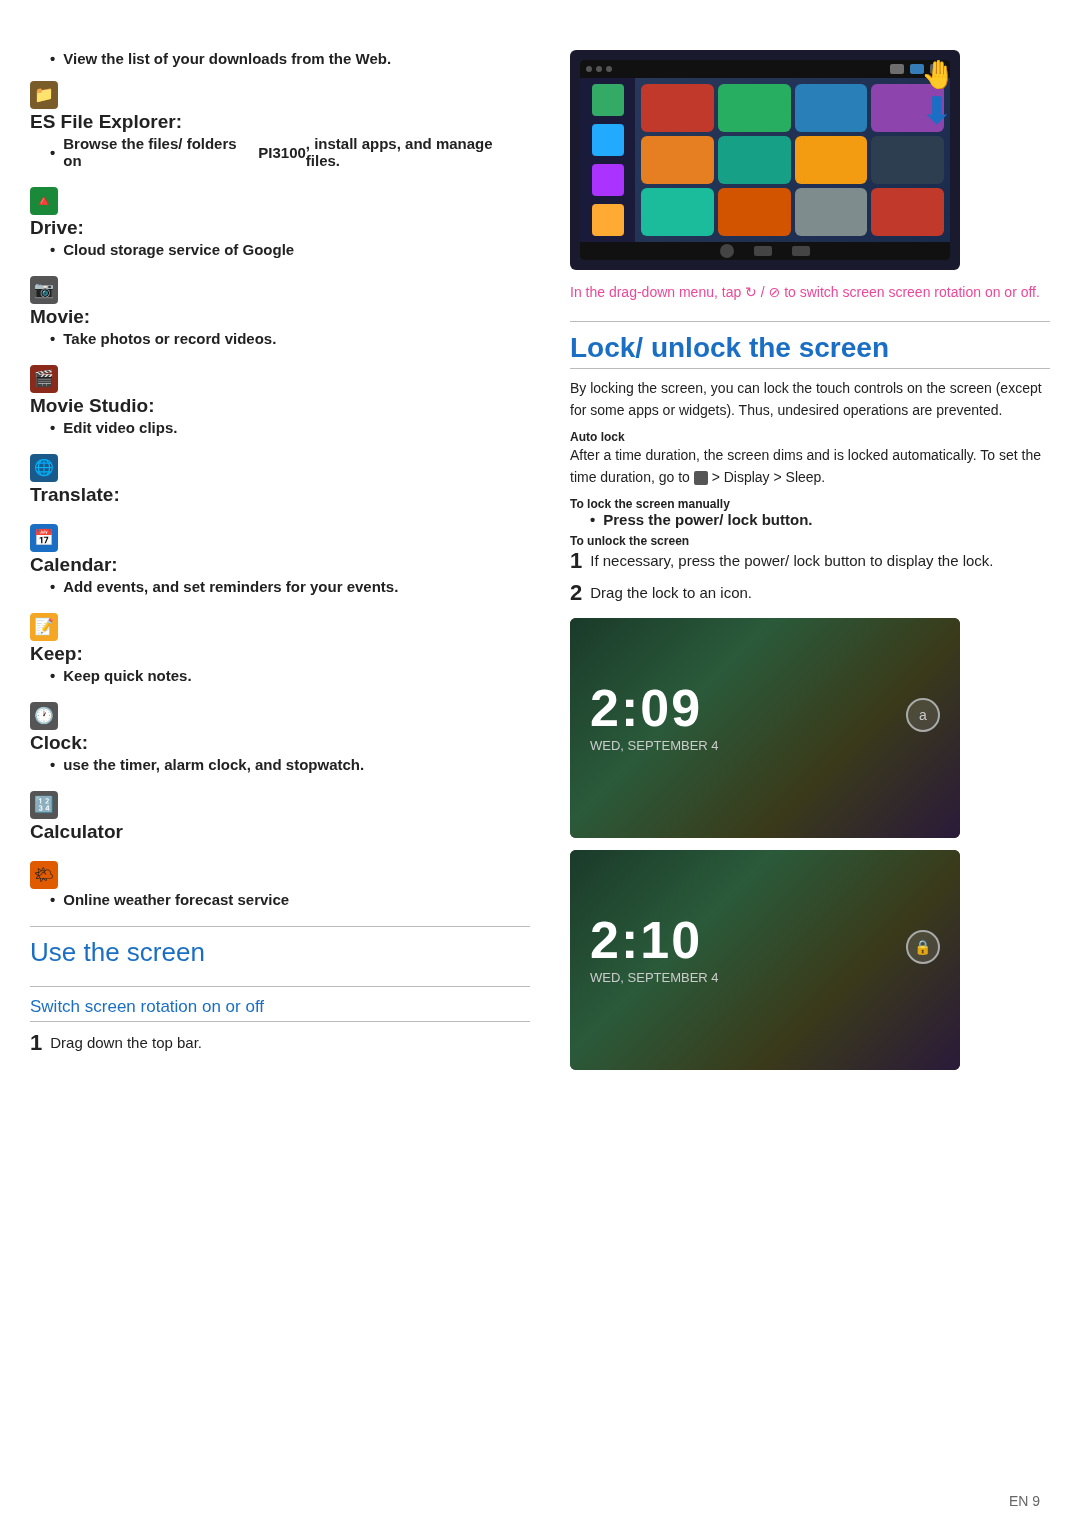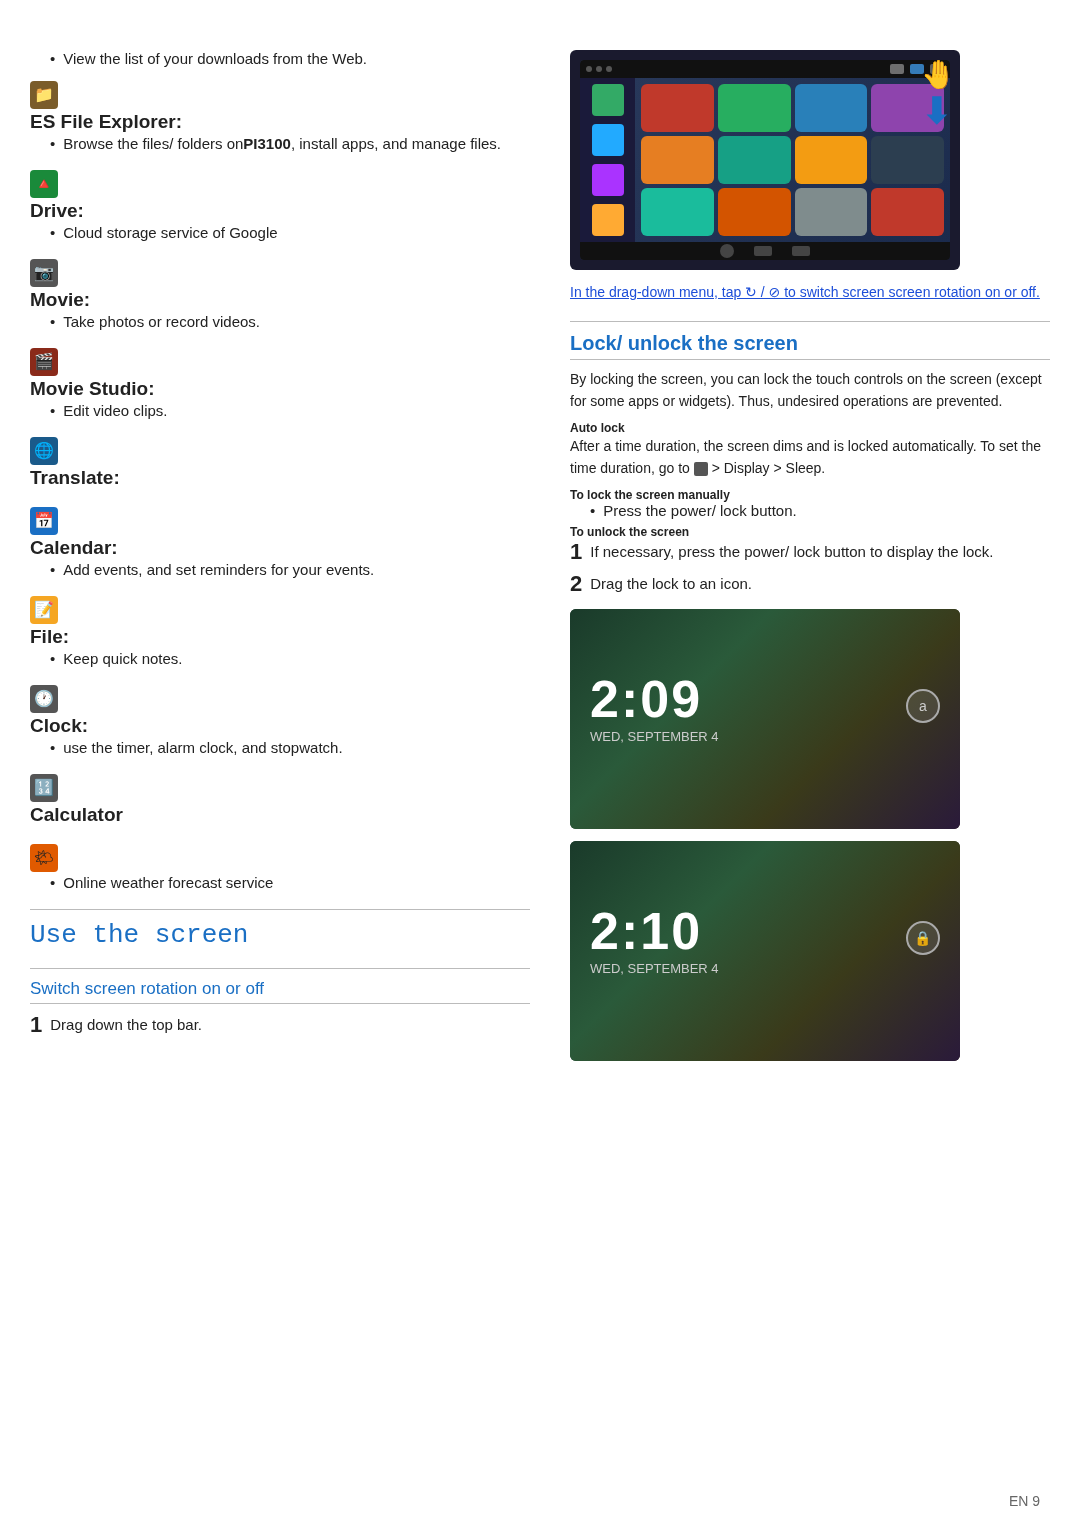--- a/index.html
+++ b/index.html
@@ -25,23 +25,24 @@
       flex-shrink: 0;
       padding-right: 10px;
     }
     .right-col {
       width: 490px;
       flex-shrink: 0;
       padding-left: 10px;
     }
     .bullet-item {
       display: flex;
-      align-items: flex-start;
+      align-items: center;
       margin-left: 20px;
       margin-bottom: 4px;
+      font-weight: bold;
     }
     .bullet-item::before {
       content: '•';
       margin-right: 8px;
       flex-shrink: 0;
     }
     .app-block {
       margin-bottom: 14px;
     }
     .app-name {
@@ -53,21 +54,20 @@
     .section-divider {
       border: none;
       border-top: 1.5px solid #bbb;
       margin: 18px 0 10px 0;
     }
     .section-title-blue {
       color: #1a6fc4;
       font-size: 26px;
       font-weight: normal;
       margin-bottom: 6px;
-      font-family: Liberation Mono, monospace;
     }
     .subsection-title-blue {
       color: #1a6fc4;
       font-size: 17px;
       font-weight: normal;
       margin-bottom: 8px;
       border-bottom: 1.5px solid #bbb;
       padding-bottom: 4px;
     }
     .step-number {
@@ -159,28 +159,27 @@
       justify-content: center;
       gap: 20px;
     }
     .tablet-bottom-btn {
       width: 18px; height: 10px;
       border-radius: 2px;
       background: #444;
     }
     .caption-text {
       font-size: 14px;
-      color: #1d4ed8;
+      color: #ec4899;
       margin-bottom: 16px;
       line-height: 1.5;
-      text-decoration: underline;
     }
     .lock-section-title {
       color: #1a6fc4;
-      font-size: 20px;
+      font-size: 28px;
       font-weight: bold;
       margin-bottom: 8px;
       border-bottom: 1.5px solid #bbb;
       padding-bottom: 4px;
     }
     .lock-body-text {
       font-size: 14px;
       line-height: 1.6;
       margin-bottom: 8px;
     }
@@ -248,21 +247,21 @@
       <span>View the list of your downloads from the Web.</span>
     </div>
 
     <div id="apps-list">
         <div class="app-block"><div style="display: inline-block; width: 28px; height: 28px; border-radius: 4px; background: rgb(122, 92, 42); text-align: center; line-height: 28px; font-size: 16px; margin-bottom: 2px; margin-top: 4px;">📁</div><br><span class="app-name">ES File Explorer:</span><div class="bullet-item">Browse the files/ folders on <strong>PI3100</strong>, install apps, and manage files.</div></div>
         <div class="app-block"><div style="display: inline-block; width: 28px; height: 28px; border-radius: 4px; background: rgb(26, 138, 58); text-align: center; line-height: 28px; font-size: 16px; margin-bottom: 2px; margin-top: 4px;">🔺</div><br><span class="app-name">Drive:</span><div class="bullet-item">Cloud storage service of Google</div></div>
         <div class="app-block"><div style="display: inline-block; width: 28px; height: 28px; border-radius: 4px; background: rgb(85, 85, 85); text-align: center; line-height: 28px; font-size: 16px; margin-bottom: 2px; margin-top: 4px;">📷</div><br><span class="app-name">Movie:</span><div class="bullet-item">Take photos or record videos.</div></div>
         <div class="app-block"><div style="display: inline-block; width: 28px; height: 28px; border-radius: 4px; background: rgb(138, 42, 26); text-align: center; line-height: 28px; font-size: 16px; margin-bottom: 2px; margin-top: 4px;">🎬</div><br><span class="app-name">Movie Studio:</span><div class="bullet-item">Edit video clips.</div></div>
         <div class="app-block"><div style="display: inline-block; width: 28px; height: 28px; border-radius: 4px; background: rgb(26, 90, 138); text-align: center; line-height: 28px; font-size: 16px; margin-bottom: 2px; margin-top: 4px;">🌐</div><br><span class="app-name">Translate:</span></div>
         <div class="app-block"><div style="display: inline-block; width: 28px; height: 28px; border-radius: 4px; background: rgb(26, 111, 196); text-align: center; line-height: 28px; font-size: 16px; margin-bottom: 2px; margin-top: 4px;">📅</div><br><span class="app-name">Calendar:</span><div class="bullet-item">Add events, and set reminders for your events.</div></div>
-        <div class="app-block"><div style="display: inline-block; width: 28px; height: 28px; border-radius: 4px; background: rgb(245, 166, 35); text-align: center; line-height: 28px; font-size: 16px; margin-bottom: 2px; margin-top: 4px;">📝</div><br><span class="app-name">File:</span><div class="bullet-item">Keep quick notes.</div></div>
+        <div class="app-block"><div style="display: inline-block; width: 28px; height: 28px; border-radius: 4px; background: rgb(245, 166, 35); text-align: center; line-height: 28px; font-size: 16px; margin-bottom: 2px; margin-top: 4px;">📝</div><br><span class="app-name">Keep:</span><div class="bullet-item">Keep quick notes.</div></div>
         <div class="app-block"><div style="display: inline-block; width: 28px; height: 28px; border-radius: 4px; background: rgb(85, 85, 85); text-align: center; line-height: 28px; font-size: 16px; margin-bottom: 2px; margin-top: 4px;">🕐</div><br><span class="app-name">Clock:</span><div class="bullet-item">use the timer, alarm clock, and stopwatch.</div></div>
         <div class="app-block"><div style="display: inline-block; width: 28px; height: 28px; border-radius: 4px; background: rgb(85, 85, 85); text-align: center; line-height: 28px; font-size: 16px; margin-bottom: 2px; margin-top: 4px;">🔢</div><br><span class="app-name">Calculator</span></div>
         <div class="app-block"><div style="display: inline-block; width: 28px; height: 28px; border-radius: 4px; background: rgb(224, 90, 0); text-align: center; line-height: 28px; font-size: 16px; margin-bottom: 2px; margin-top: 4px;">🌤</div><br><div class="bullet-item">Online weather forecast service</div></div>
       </div>
 
     <hr class="section-divider">
     <h1 class="section-title-blue">Use the screen</h1>
     <hr class="section-divider">
     <h2 class="subsection-title-blue">Switch screen rotation on or off</h2>
 

